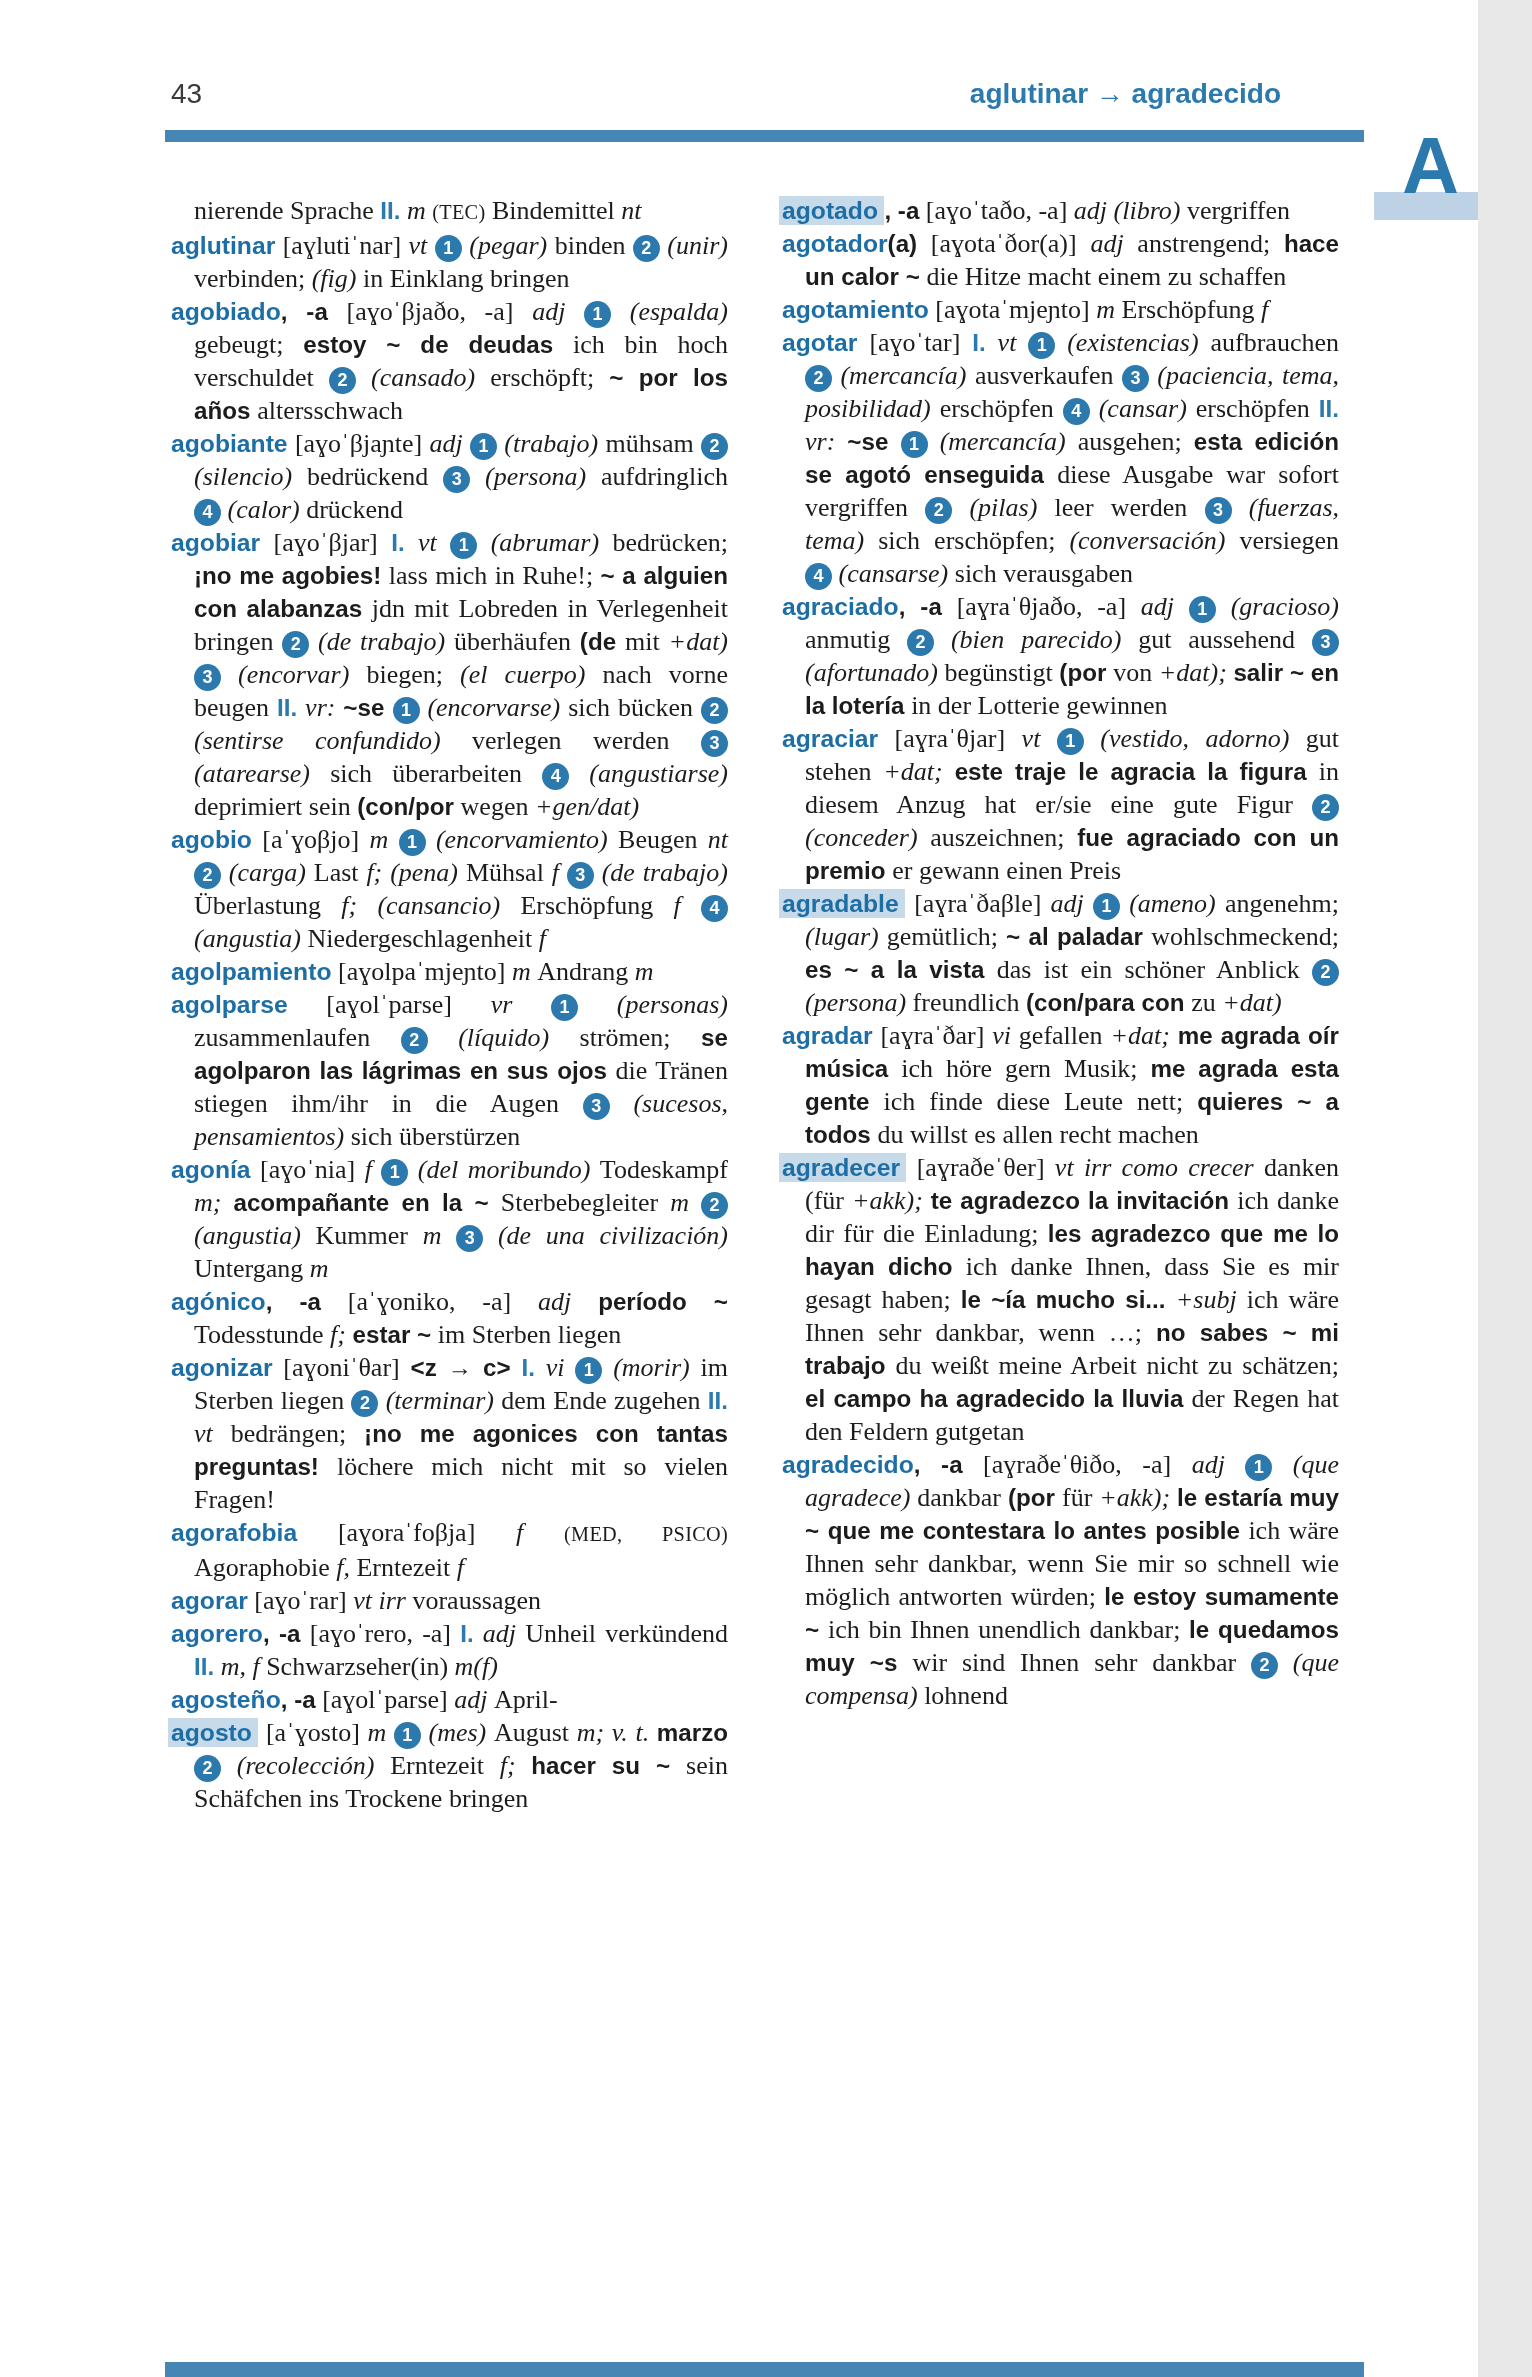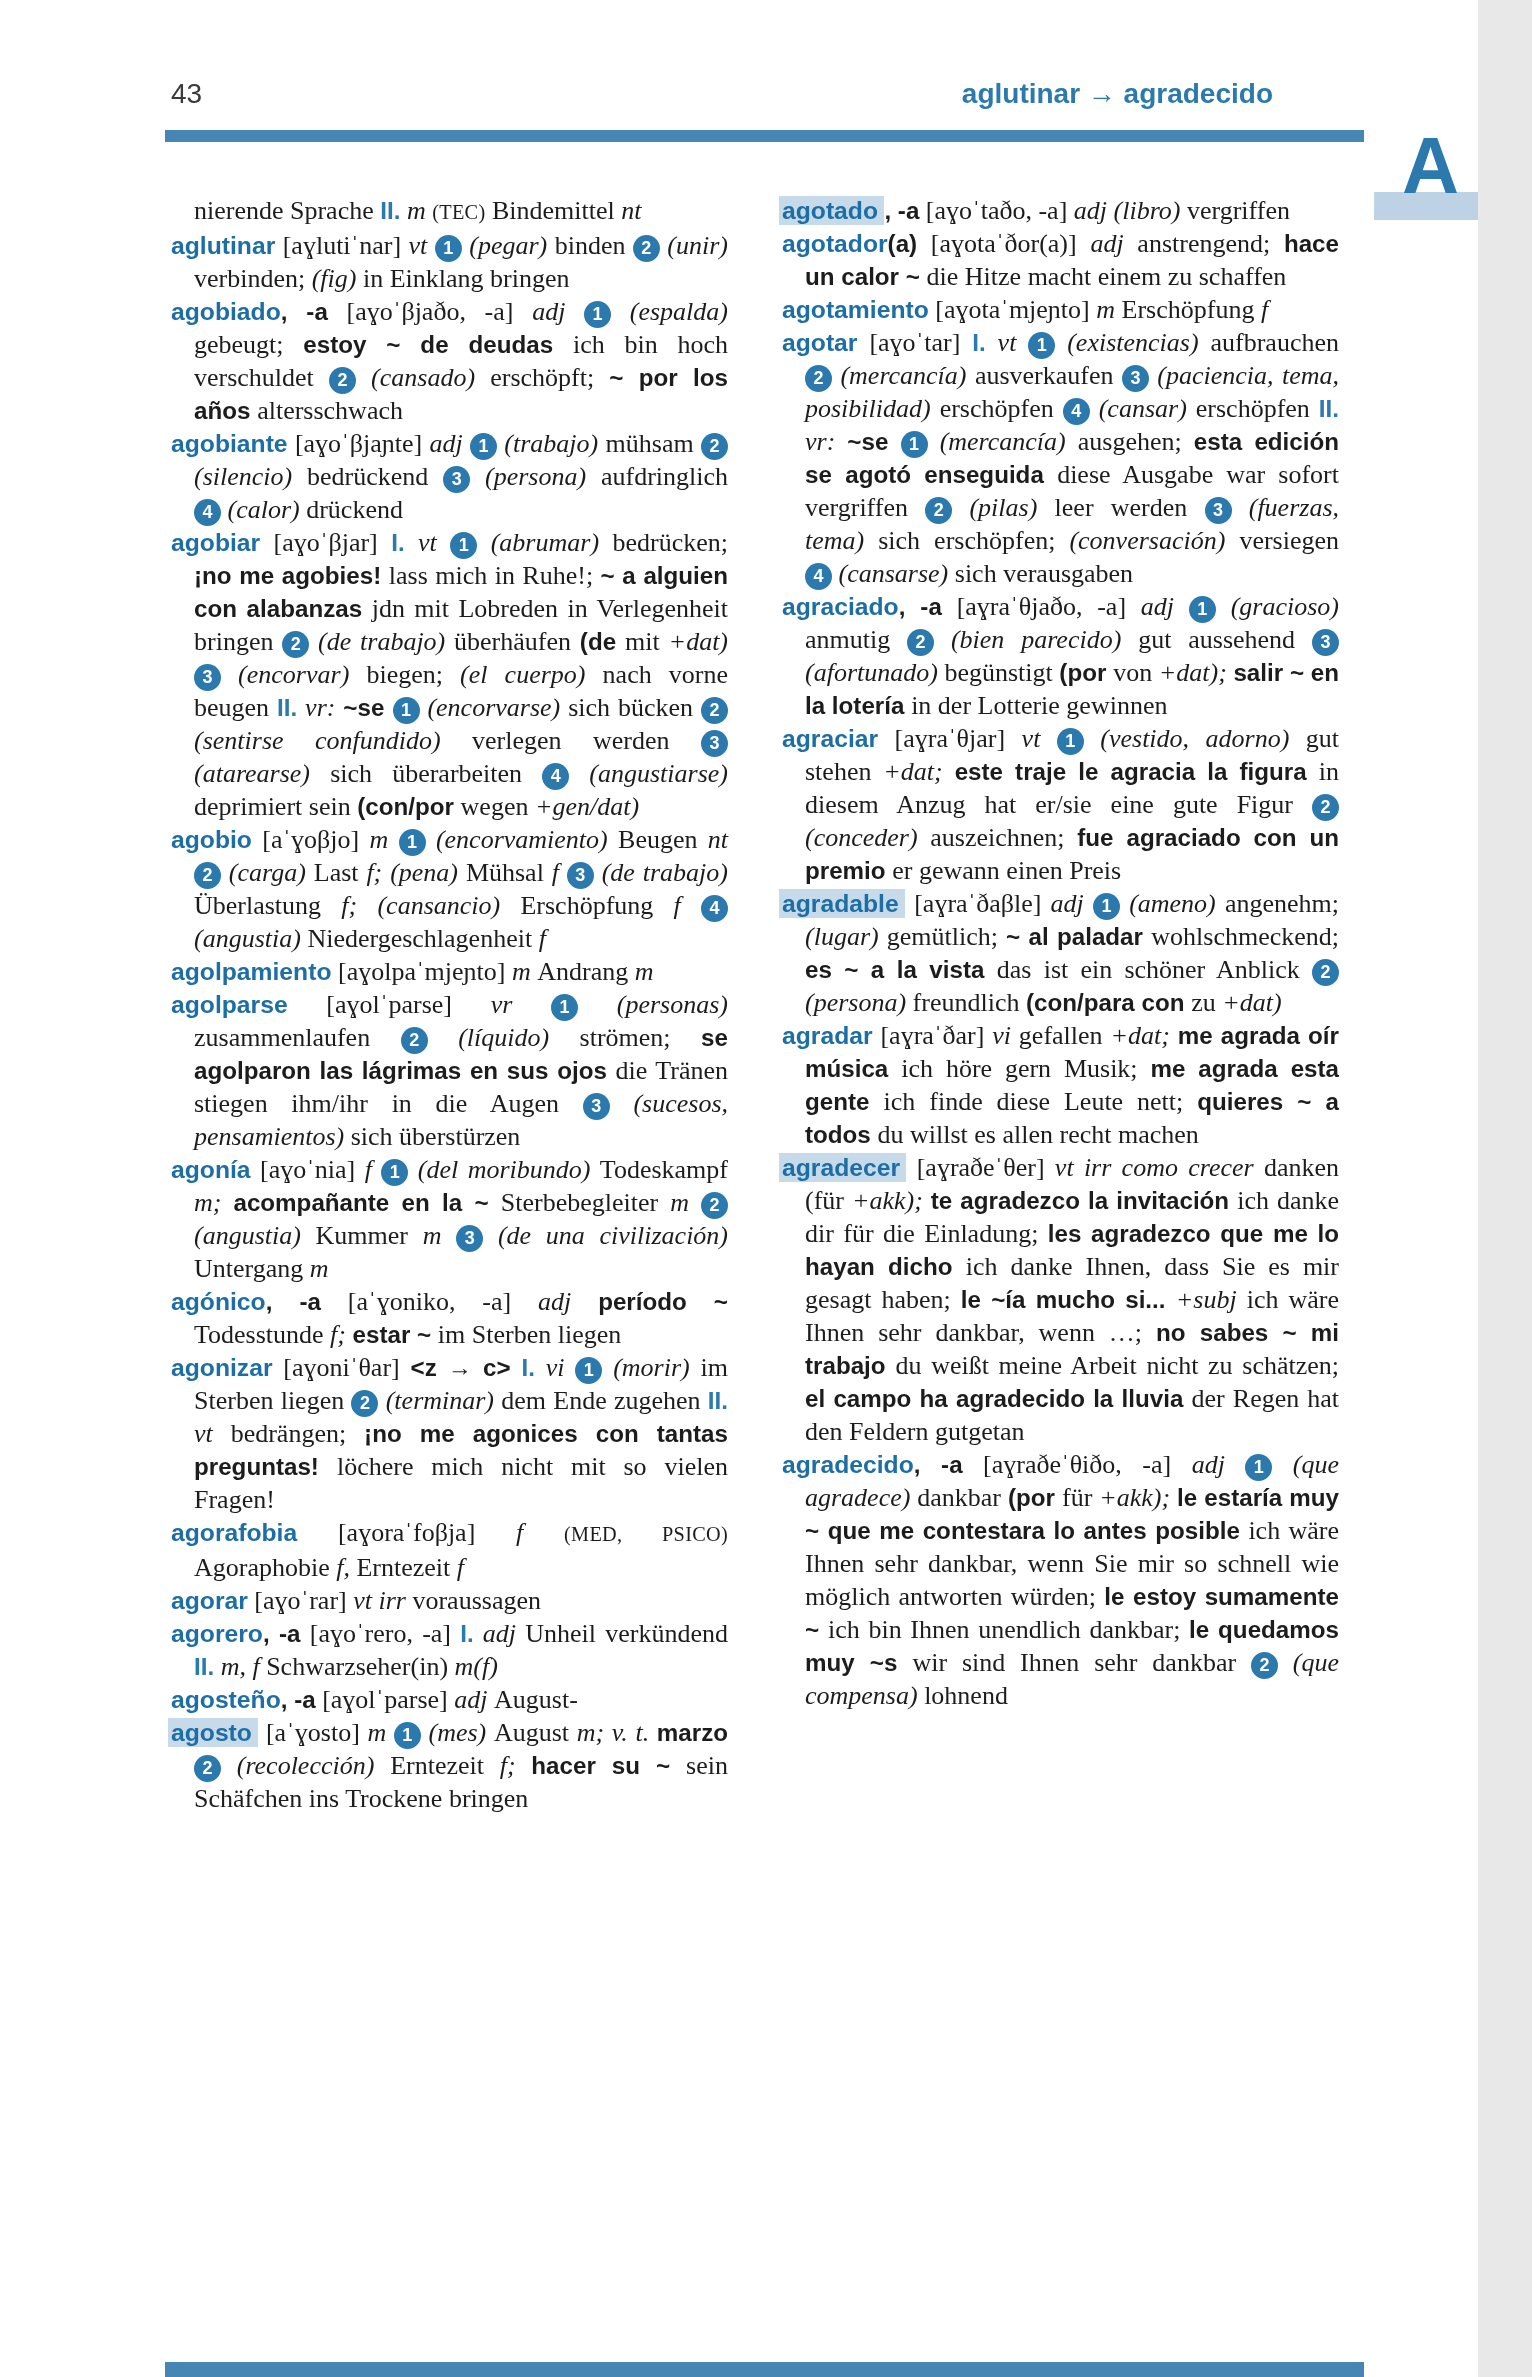--- a/index.html
+++ b/index.html
@@ -19,21 +19,21 @@
     overflow:hidden;
     font-family:"Liberation Serif",serif;
     color:var(--ink);
   }
   .pagenum{
     position:absolute;left:171px;top:78px;
     font-family:"Liberation Sans",sans-serif;
     font-size:28px;color:#3a3a3a;
   }
   .header-range{
-    position:absolute;right:205px;top:78px;
+    position:absolute;right:197px;top:78px;
     font-family:"Liberation Sans",sans-serif;
     font-size:28px;font-weight:700;color:var(--accent);text-align:right;
   }
   .header-bar{
     position:absolute;left:165px;top:130px;
     width:1199px;height:11.5px;background:var(--bar);
   }
   .tab-bar{
     position:absolute;left:1374px;right:0;top:192px;
     height:28px;background:var(--tabbar);
@@ -109,21 +109,21 @@
       <p class="entry"><span class="seg-hw">agobiar</span><span class="seg-t"> [aɣoˈβjar] </span><span class="seg-ro">I.</span><span class="seg-i"> vt </span><span class="seg-n">1</span><span class="seg-i"> (abrumar) </span><span class="seg-t">bedrücken; </span><span class="seg-b">¡no me agobies! </span><span class="seg-t">lass mich in Ruhe!; </span><span class="seg-b">~ a alguien con alabanzas </span><span class="seg-t">jdn mit Lobreden in Verlegenheit bringen </span><span class="seg-n">2</span><span class="seg-i"> (de trabajo) </span><span class="seg-t">überhäufen </span><span class="seg-b">(de </span><span class="seg-t">mit </span><span class="seg-i">+dat) </span><span class="seg-n">3</span><span class="seg-i"> (encorvar) </span><span class="seg-t">biegen; </span><span class="seg-i">(el cuerpo) </span><span class="seg-t">nach vorne beugen </span><span class="seg-ro">II.</span><span class="seg-i"> vr: </span><span class="seg-b">~se </span><span class="seg-n">1</span><span class="seg-i"> (encorvarse) </span><span class="seg-t">sich bücken </span><span class="seg-n">2</span><span class="seg-i"> (sentirse confundido) </span><span class="seg-t">verlegen werden </span><span class="seg-n">3</span><span class="seg-i"> (atarearse) </span><span class="seg-t">sich überarbeiten </span><span class="seg-n">4</span><span class="seg-i"> (angustiarse) </span><span class="seg-t">deprimiert sein </span><span class="seg-b">(con/por </span><span class="seg-t">wegen </span><span class="seg-i">+gen/dat)</span></p>
       <p class="entry"><span class="seg-hw">agobio</span><span class="seg-t"> [aˈɣoβjo] </span><span class="seg-i">m </span><span class="seg-n">1</span><span class="seg-i"> (encorvamiento) </span><span class="seg-t">Beugen </span><span class="seg-i">nt </span><span class="seg-n">2</span><span class="seg-i"> (carga) </span><span class="seg-t">Last </span><span class="seg-i">f; (pena) </span><span class="seg-t">Mühsal </span><span class="seg-i">f </span><span class="seg-n">3</span><span class="seg-i"> (de trabajo) </span><span class="seg-t">Überlastung </span><span class="seg-i">f; (cansancio) </span><span class="seg-t">Erschöpfung </span><span class="seg-i">f </span><span class="seg-n">4</span><span class="seg-i"> (angustia) </span><span class="seg-t">Niedergeschlagenheit </span><span class="seg-i">f</span></p>
       <p class="entry"><span class="seg-hw">agolpamiento</span><span class="seg-t"> [aɣolpaˈmjeɲto] </span><span class="seg-i">m </span><span class="seg-t">Andrang </span><span class="seg-i">m</span></p>
       <p class="entry"><span class="seg-hw">agolparse</span><span class="seg-t"> [aɣolˈparse] </span><span class="seg-i">vr </span><span class="seg-n">1</span><span class="seg-i"> (personas) </span><span class="seg-t">zusammenlaufen </span><span class="seg-n">2</span><span class="seg-i"> (líquido) </span><span class="seg-t">strömen; </span><span class="seg-b">se agolparon las lágrimas en sus ojos </span><span class="seg-t">die Tränen stiegen ihm/ihr in die Augen </span><span class="seg-n">3</span><span class="seg-i"> (sucesos, pensamientos) </span><span class="seg-t">sich überstürzen</span></p>
       <p class="entry"><span class="seg-hw">agonía</span><span class="seg-t"> [aɣoˈnia] </span><span class="seg-i">f </span><span class="seg-n">1</span><span class="seg-i"> (del moribundo) </span><span class="seg-t">Todeskampf </span><span class="seg-i">m; </span><span class="seg-b">acompañante en la ~ </span><span class="seg-t">Sterbebegleiter </span><span class="seg-i">m </span><span class="seg-n">2</span><span class="seg-i"> (angustia) </span><span class="seg-t">Kummer </span><span class="seg-i">m </span><span class="seg-n">3</span><span class="seg-i"> (de una civilización) </span><span class="seg-t">Untergang </span><span class="seg-i">m</span></p>
       <p class="entry"><span class="seg-hw">agónico</span><span class="seg-b">, -a</span><span class="seg-t"> [aˈɣoniko, -a] </span><span class="seg-i">adj </span><span class="seg-b">período ~ </span><span class="seg-t">Todesstunde </span><span class="seg-i">f; </span><span class="seg-b">estar ~ </span><span class="seg-t">im Sterben liegen</span></p>
       <p class="entry"><span class="seg-hw">agonizar</span><span class="seg-t"> [aɣoniˈθar] </span><span class="seg-b">&lt;z → c&gt; </span><span class="seg-ro">I.</span><span class="seg-i"> vi </span><span class="seg-n">1</span><span class="seg-i"> (morir) </span><span class="seg-t">im Sterben liegen </span><span class="seg-n">2</span><span class="seg-i"> (terminar) </span><span class="seg-t">dem Ende zugehen </span><span class="seg-ro">II.</span><span class="seg-i"> vt </span><span class="seg-t">bedrängen; </span><span class="seg-b">¡no me agonices con tantas preguntas! </span><span class="seg-t">löchere mich nicht mit so vielen Fragen!</span></p>
       <p class="entry"><span class="seg-hw">agorafobia</span><span class="seg-t"> [aɣoraˈfoβja] </span><span class="seg-i">f </span><span class="seg-sc">(MED, PSICO)</span><span class="seg-t"> Agoraphobie </span><span class="seg-i">f, </span><span class="seg-t">Erntezeit </span><span class="seg-i">f</span></p>
       <p class="entry"><span class="seg-hw">agorar</span><span class="seg-t"> [aɣoˈrar] </span><span class="seg-i">vt irr </span><span class="seg-t">voraussagen</span></p>
       <p class="entry"><span class="seg-hw">agorero</span><span class="seg-b">, -a</span><span class="seg-t"> [aɣoˈrero, -a] </span><span class="seg-ro">I.</span><span class="seg-i"> adj </span><span class="seg-t">Unheil verkündend </span><span class="seg-ro">II.</span><span class="seg-i"> m, f </span><span class="seg-t">Schwarzseher(in) </span><span class="seg-i">m(f)</span></p>
-      <p class="entry"><span class="seg-hw">agosteño</span><span class="seg-b">, -a</span><span class="seg-t"> [aɣolˈparse] </span><span class="seg-i">adj </span><span class="seg-t">August-</span></p>
+      <p class="entry"><span class="seg-hw">agosteño</span><span class="seg-b">, -a</span><span class="seg-t"> [aɣolˈparse] </span><span class="seg-i">adj </span><span class="seg-t">April-</span></p>
       <p class="entry"><span class="seg-hw seg-hl">agosto</span><span class="seg-t"> [aˈɣosto] </span><span class="seg-i">m </span><span class="seg-n">1</span><span class="seg-i"> (mes) </span><span class="seg-t">August </span><span class="seg-i">m; v. t. </span><span class="seg-b">marzo </span><span class="seg-n">2</span><span class="seg-i"> (recolección) </span><span class="seg-t">Erntezeit </span><span class="seg-i">f; </span><span class="seg-b">hacer su ~ </span><span class="seg-t">sein Schäfchen ins Trockene bringen</span></p>
     </div>
   <div class="col col-right">
       <p class="entry"><span class="seg-hw seg-hl">agotado</span><span class="seg-b">, -a</span><span class="seg-t"> [aɣoˈtaðo, -a] </span><span class="seg-i">adj (libro) </span><span class="seg-t">vergriffen</span></p>
       <p class="entry"><span class="seg-hw">agotador</span><span class="seg-b">(a)</span><span class="seg-t"> [aɣotaˈðor(a)] </span><span class="seg-i">adj </span><span class="seg-t">anstrengend; </span><span class="seg-b">hace un calor ~ </span><span class="seg-t">die Hitze macht einem zu schaffen</span></p>
       <p class="entry"><span class="seg-hw">agotamiento</span><span class="seg-t"> [aɣotaˈmjeɲto] </span><span class="seg-i">m </span><span class="seg-t">Erschöpfung </span><span class="seg-i">f</span></p>
       <p class="entry"><span class="seg-hw">agotar</span><span class="seg-t"> [aɣoˈtar] </span><span class="seg-ro">I.</span><span class="seg-i"> vt </span><span class="seg-n">1</span><span class="seg-i"> (existencias) </span><span class="seg-t">aufbrauchen </span><span class="seg-n">2</span><span class="seg-i"> (mercancía) </span><span class="seg-t">ausverkaufen </span><span class="seg-n">3</span><span class="seg-i"> (paciencia, tema, posibilidad) </span><span class="seg-t">erschöpfen </span><span class="seg-n">4</span><span class="seg-i"> (cansar) </span><span class="seg-t">erschöpfen </span><span class="seg-ro">II.</span><span class="seg-i"> vr: </span><span class="seg-b">~se </span><span class="seg-n">1</span><span class="seg-i"> (mercancía) </span><span class="seg-t">ausgehen; </span><span class="seg-b">esta edición se agotó enseguida </span><span class="seg-t">diese Ausgabe war sofort vergriffen </span><span class="seg-n">2</span><span class="seg-i"> (pilas) </span><span class="seg-t">leer werden </span><span class="seg-n">3</span><span class="seg-i"> (fuerzas, tema) </span><span class="seg-t">sich erschöpfen; </span><span class="seg-i">(conversación) </span><span class="seg-t">versiegen </span><span class="seg-n">4</span><span class="seg-i"> (cansarse) </span><span class="seg-t">sich verausgaben</span></p>
       <p class="entry"><span class="seg-hw">agraciado</span><span class="seg-b">, -a</span><span class="seg-t"> [aɣraˈθjaðo, -a] </span><span class="seg-i">adj </span><span class="seg-n">1</span><span class="seg-i"> (gracioso) </span><span class="seg-t">anmutig </span><span class="seg-n">2</span><span class="seg-i"> (bien parecido) </span><span class="seg-t">gut aussehend </span><span class="seg-n">3</span><span class="seg-i"> (afortunado) </span><span class="seg-t">begünstigt </span><span class="seg-b">(por </span><span class="seg-t">von </span><span class="seg-i">+dat); </span><span class="seg-b">salir ~ en la lotería </span><span class="seg-t">in der Lotterie gewinnen</span></p>
       <p class="entry"><span class="seg-hw">agraciar</span><span class="seg-t"> [aɣraˈθjar] </span><span class="seg-i">vt </span><span class="seg-n">1</span><span class="seg-i"> (vestido, adorno) </span><span class="seg-t">gut stehen </span><span class="seg-i">+dat; </span><span class="seg-b">este traje le agracia la figura </span><span class="seg-t">in diesem Anzug hat er/sie eine gute Figur </span><span class="seg-n">2</span><span class="seg-i"> (conceder) </span><span class="seg-t">auszeichnen; </span><span class="seg-b">fue agraciado con un premio </span><span class="seg-t">er gewann einen Preis</span></p>
       <p class="entry"><span class="seg-hw seg-hl">agradable</span><span class="seg-t"> [aɣraˈðaβle] </span><span class="seg-i">adj </span><span class="seg-n">1</span><span class="seg-i"> (ameno) </span><span class="seg-t">angenehm; </span><span class="seg-i">(lugar) </span><span class="seg-t">gemütlich; </span><span class="seg-b">~ al paladar </span><span class="seg-t">wohlschmeckend; </span><span class="seg-b">es ~ a la vista </span><span class="seg-t">das ist ein schöner Anblick </span><span class="seg-n">2</span><span class="seg-i"> (persona) </span><span class="seg-t">freundlich </span><span class="seg-b">(con/para con </span><span class="seg-t">zu </span><span class="seg-i">+dat)</span></p>

